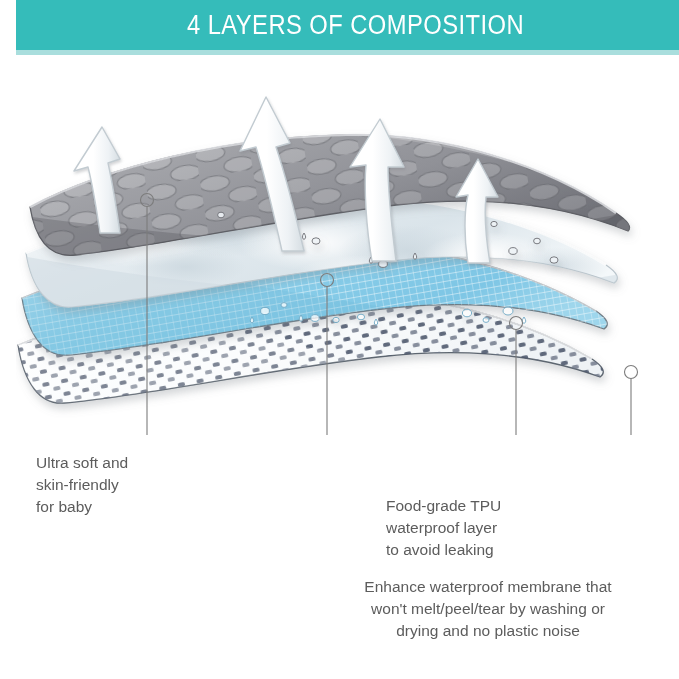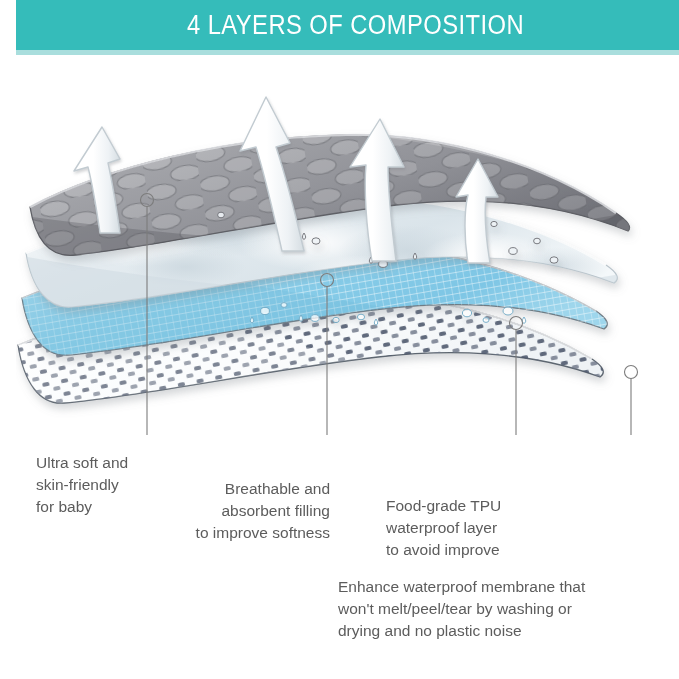--- a/index.html
+++ b/index.html
@@ -40,21 +40,21 @@
   .callout{
     position:absolute;
     color:#5c5c5c;
     font-size:15.5px;
     line-height:22px;
     white-space:pre-line;
   }
   .c1{left:20px;top:452px;width:120px;text-align:left;}
   .c2{left:168px;top:478px;width:146px;text-align:right;}
   .c3{left:370px;top:495px;width:142px;text-align:left;}
-  .c4{left:322px;top:576px;width:300px;text-align:left;}
+  .c4{left:322px;top:576px;width:300px;text-align:center;}
 </style>
 </head>
 <body>
 
 <div id="page">
 
   <div class="header-bar"></div>
   <div class="header-underline"></div>
   <div class="header-title">4 LAYERS OF COMPOSITION</div>
 
@@ -283,25 +283,22 @@
           <line x1="615" y1="323.5" x2="615" y2="516"></line>
         </g>
       </g>
     </svg>
   </div>
 
   <div class="callout c1">Ultra soft and
 skin-friendly
 for baby</div>
 
-  <div class="callout c2">Breathable and
-absorbent filling
-to improve softness</div>
 
   <div class="callout c3">Food-grade TPU
 waterproof layer
-to avoid improve</div>
+to avoid leaking</div>
 
   <div class="callout c4">Enhance waterproof membrane that
 won't melt/peel/tear by washing or
 drying and no plastic noise</div>
 
 </div>
 
 </body></html>

